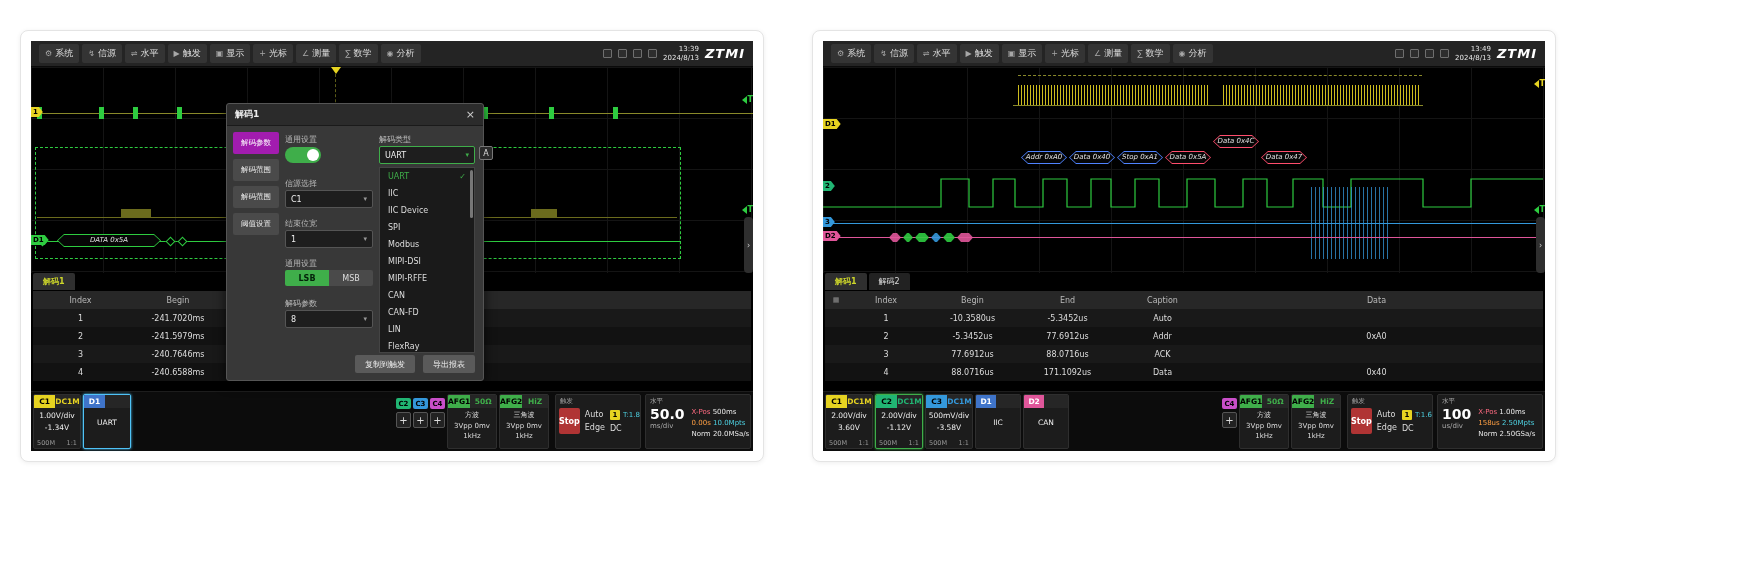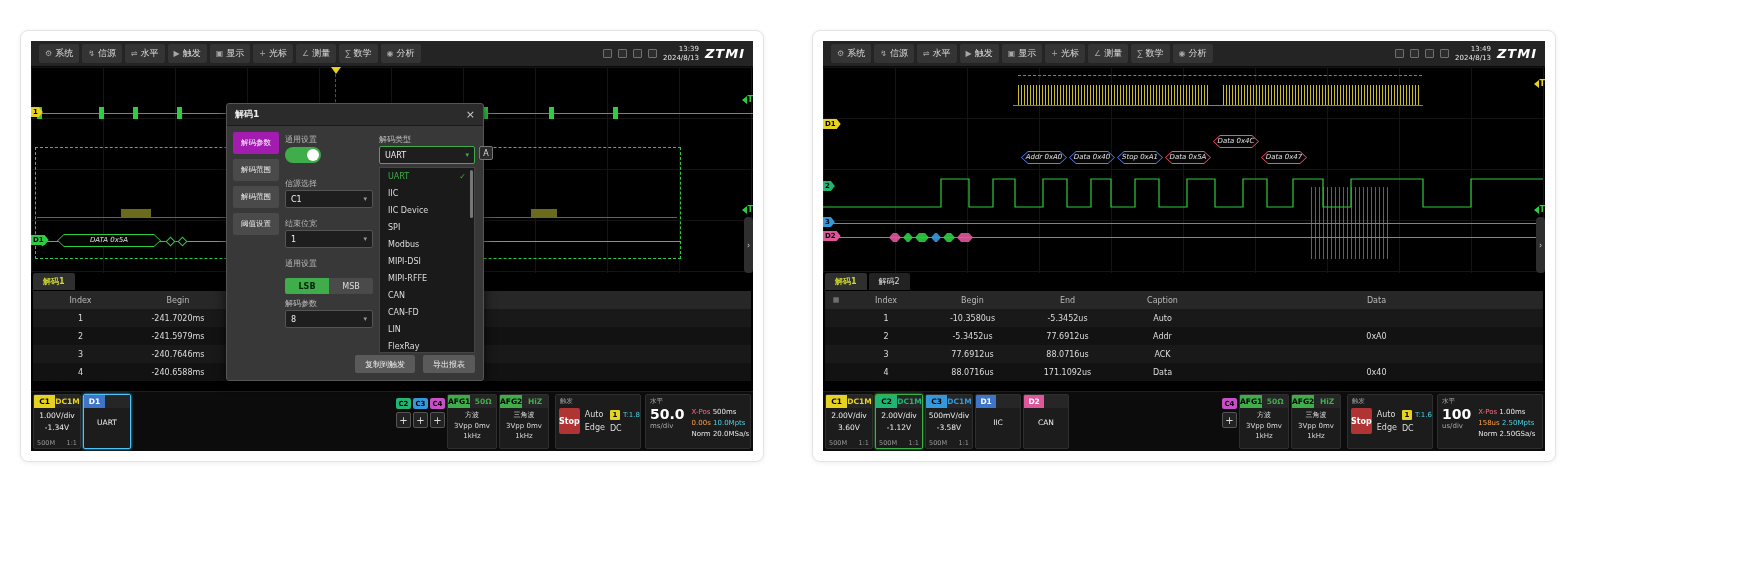--- a/index.html
+++ b/index.html
@@ -268,21 +268,21 @@
           <span class="caret">▾</span>
         </div>
 
     <div class="fld" style="left:58px;top:114px">结束位宽</div>
     <div class="selbox" style="left:58px;top:126px">
           <span>1</span>
           <span class="caret">▾</span>
         </div>
 
     <div class="fld" style="left:58px;top:154px">通用设置</div>
-    <div class="seg" style="left:58px;top:174px">
+    <div class="seg" style="left:58px;top:166px">
       <span class="on">LSB</span>
       <span class="off">MSB</span>
     </div>
 
     <div class="fld" style="left:58px;top:194px">解码参数</div>
     <div class="selbox" style="left:58px;top:206px">
           <span>8</span>
           <span class="caret">▾</span>
         </div>
 

